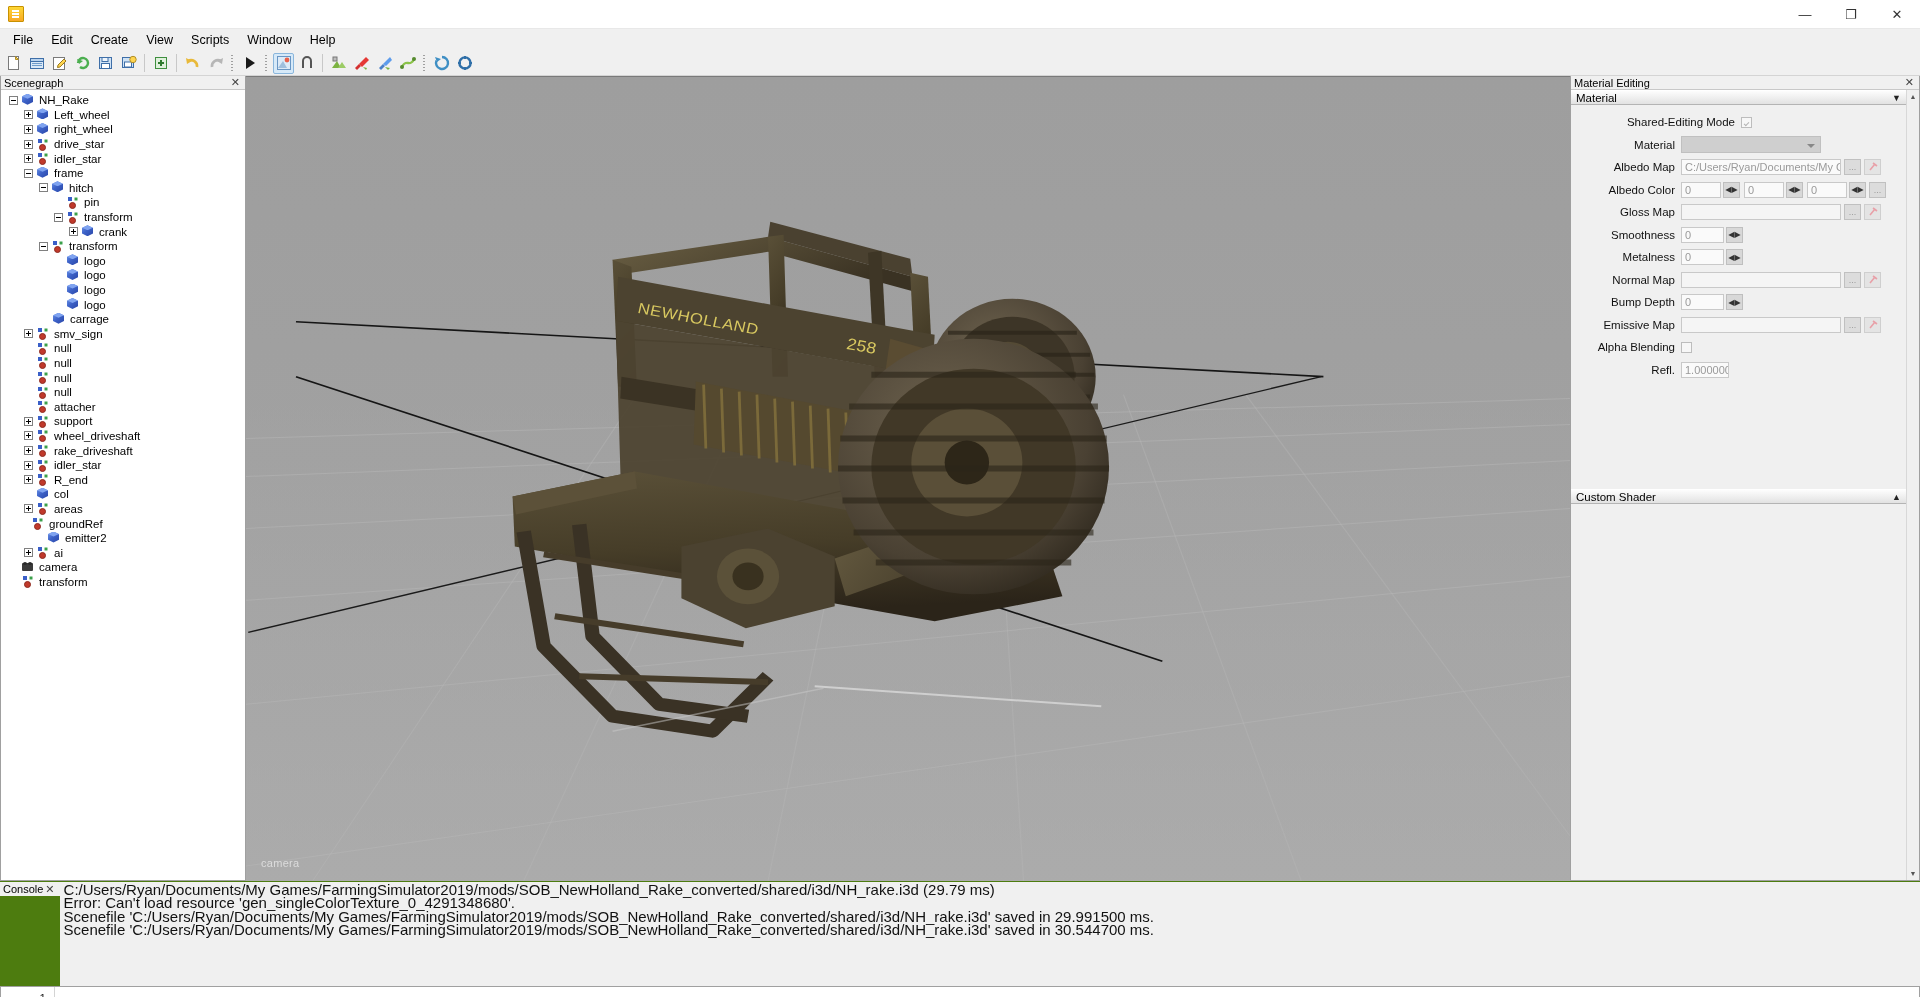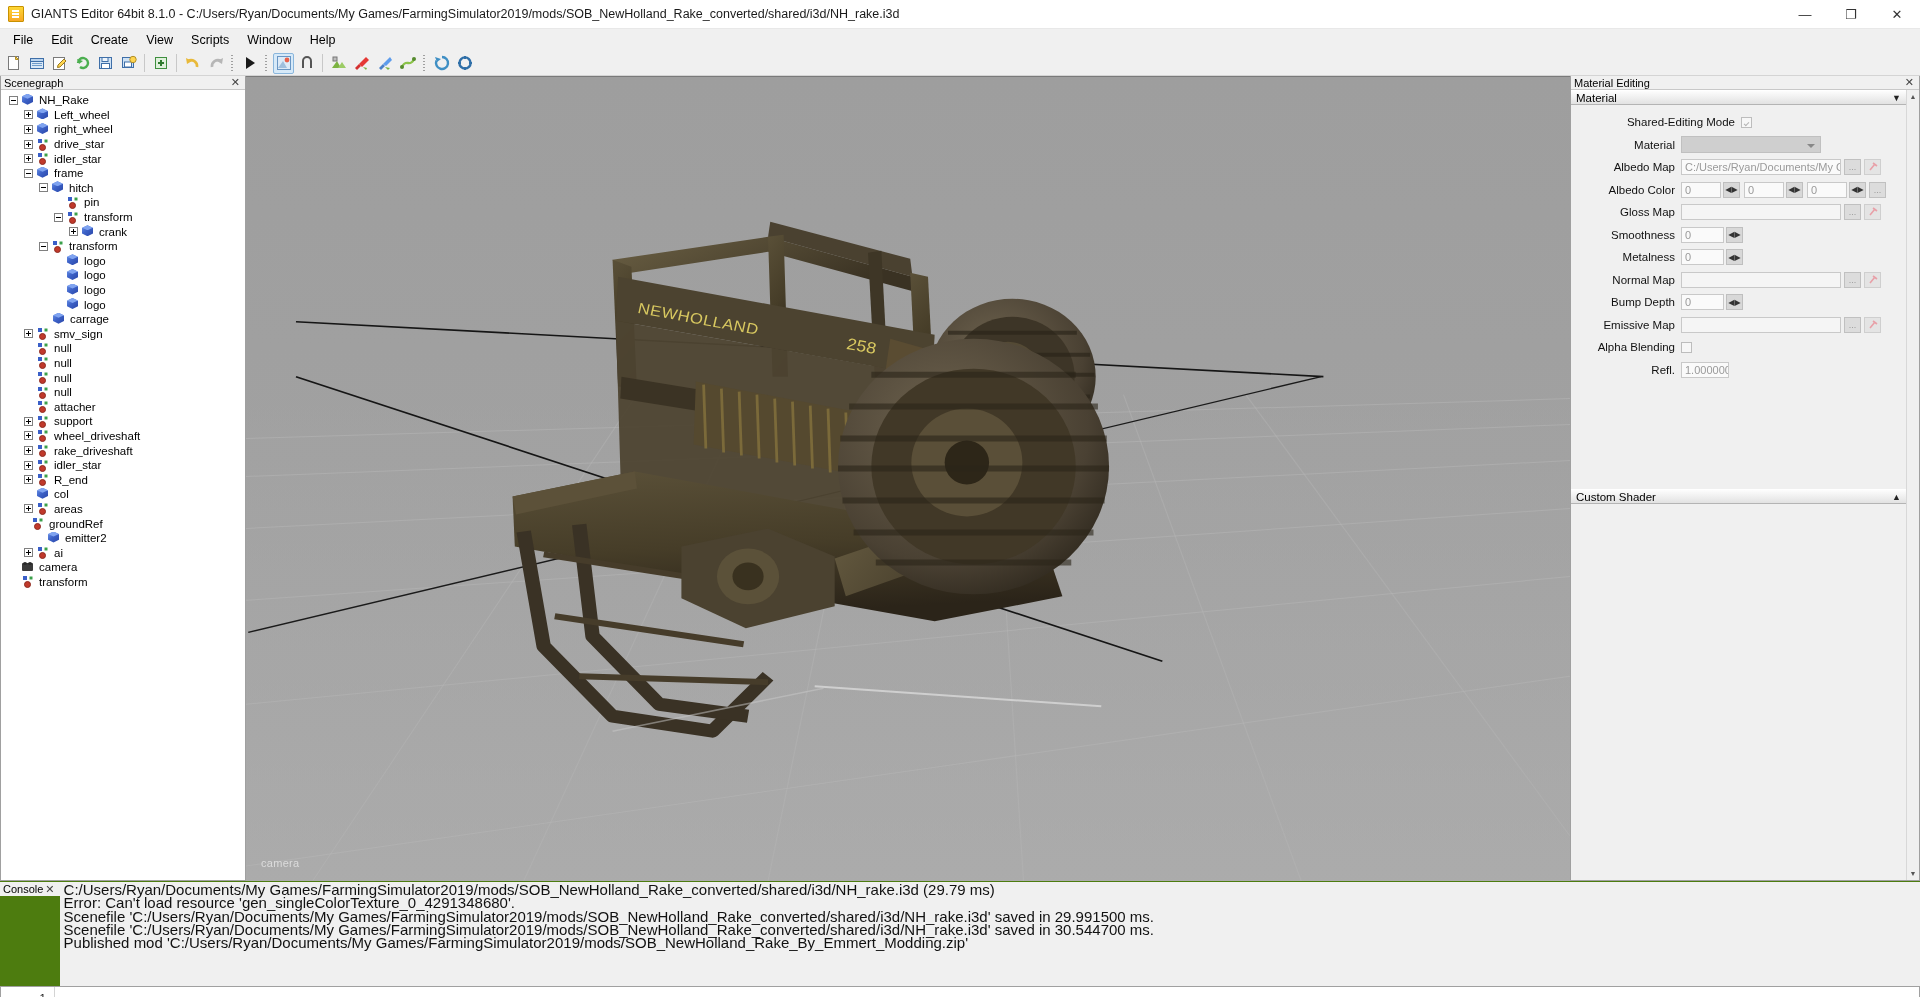--- a/index.html
+++ b/index.html
@@ -139,21 +139,20 @@
   #cmdbar { height:58px; background:#fff; border:1px solid #a0a0a0; display:flex; }
   #cmd-num { width:54px; border-right:1px solid #d4d4d4; background:#fff;
      font-size:11.5px; color:#222; text-align:right; padding:5px 8px 0 0;}
   #cmd-input { flex:1; background:#fff; }
 </style>
 </head>
 <body>
 
 <div id="titlebar">
   <div id="app-icon"></div>
-  <div id="title-text">GIANTS Editor 64bit 8.1.0 - C:/Users/Ryan/Documents/My Games/FarmingSimulator2019/mods/SOB_NewHolland_Rake_converted/shared/i3d/NH_rake.i3d</div>
   <div id="wincontrols">
     <div class="wbtn">—</div>
     <div class="wbtn">❐</div>
     <div class="wbtn close">✕</div>
   </div>
 </div>
 
 <div id="menubar">
     <div class="menu-item">File</div>
     <div class="menu-item">Edit</div>
@@ -750,20 +749,19 @@
 <div id="console">
   <div id="console-head">
     <span>Console</span>
     <span class="close-x">✕</span>
   </div>
   <div id="console-body">
       <div class="cline">C:/Users/Ryan/Documents/My Games/FarmingSimulator2019/mods/SOB_NewHolland_Rake_converted/shared/i3d/NH_rake.i3d (29.79 ms)</div>
       <div class="cline">Error: Can't load resource 'gen_singleColorTexture_0_4291348680'.</div>
       <div class="cline">Scenefile 'C:/Users/Ryan/Documents/My Games/FarmingSimulator2019/mods/SOB_NewHolland_Rake_converted/shared/i3d/NH_rake.i3d' saved in 29.991500 ms.</div>
       <div class="cline">Scenefile 'C:/Users/Ryan/Documents/My Games/FarmingSimulator2019/mods/SOB_NewHolland_Rake_converted/shared/i3d/NH_rake.i3d' saved in 30.544700 ms.</div>
-      <div class="cline">Published mod 'C:/Users/Ryan/Documents/My Games/FarmingSimulator2019/mods/SOB_NewHolland_Rake_By_Emmert_Modding.zip'</div>
     </div>
 </div>
 
 <div id="cmdbar">
   <div id="cmd-num">1</div>
   <div id="cmd-input"></div>
 </div>
 
 </body></html>

